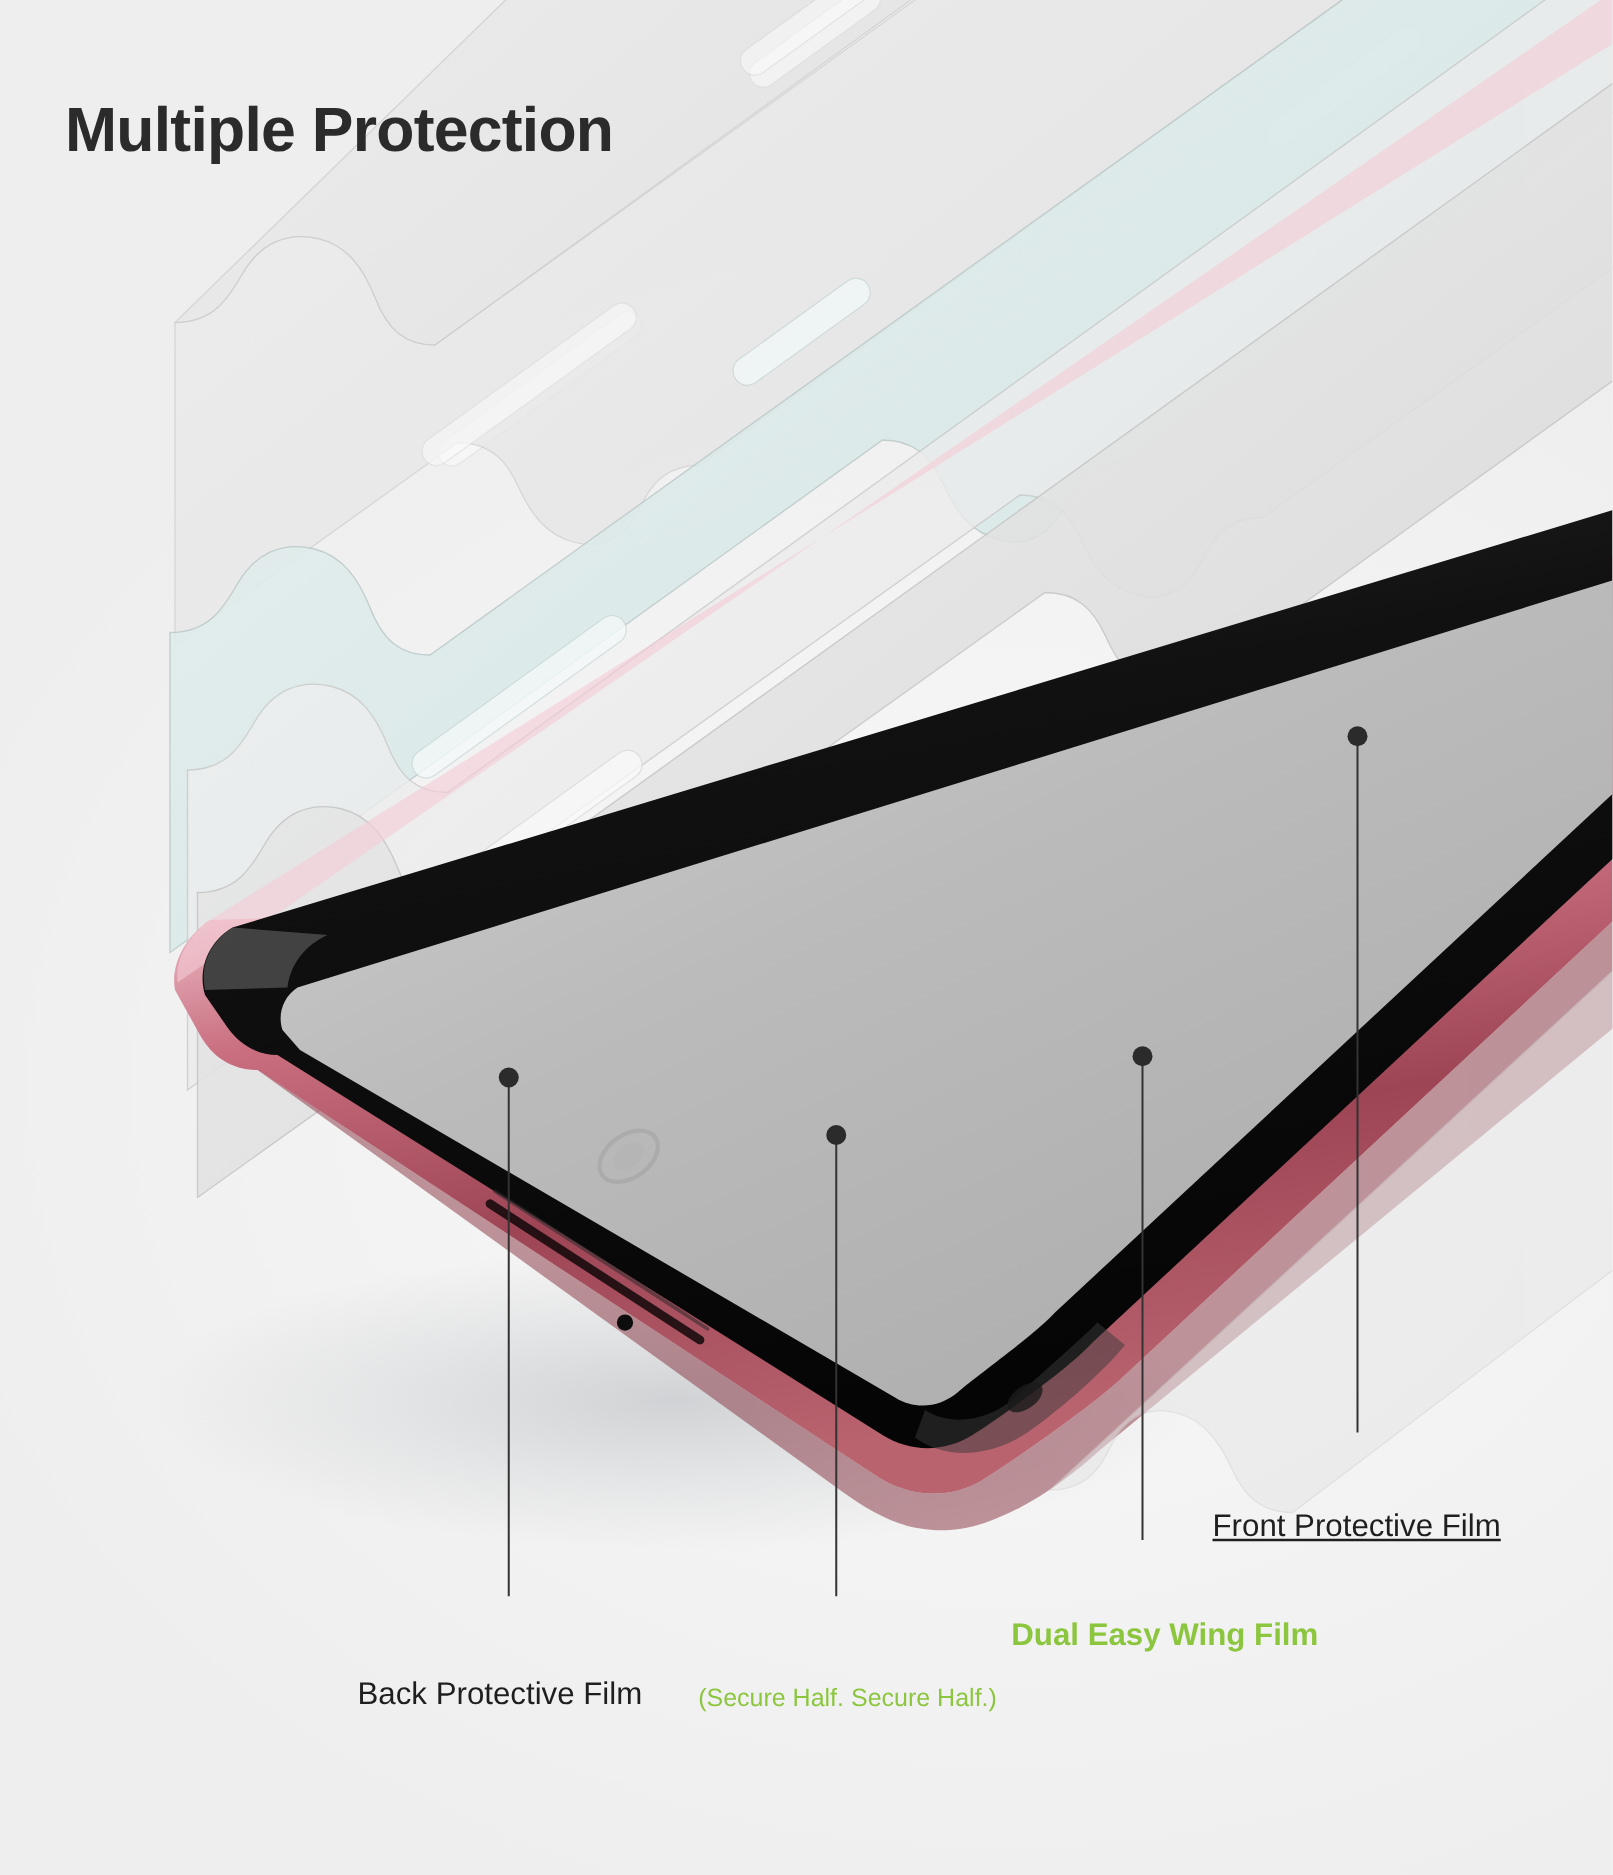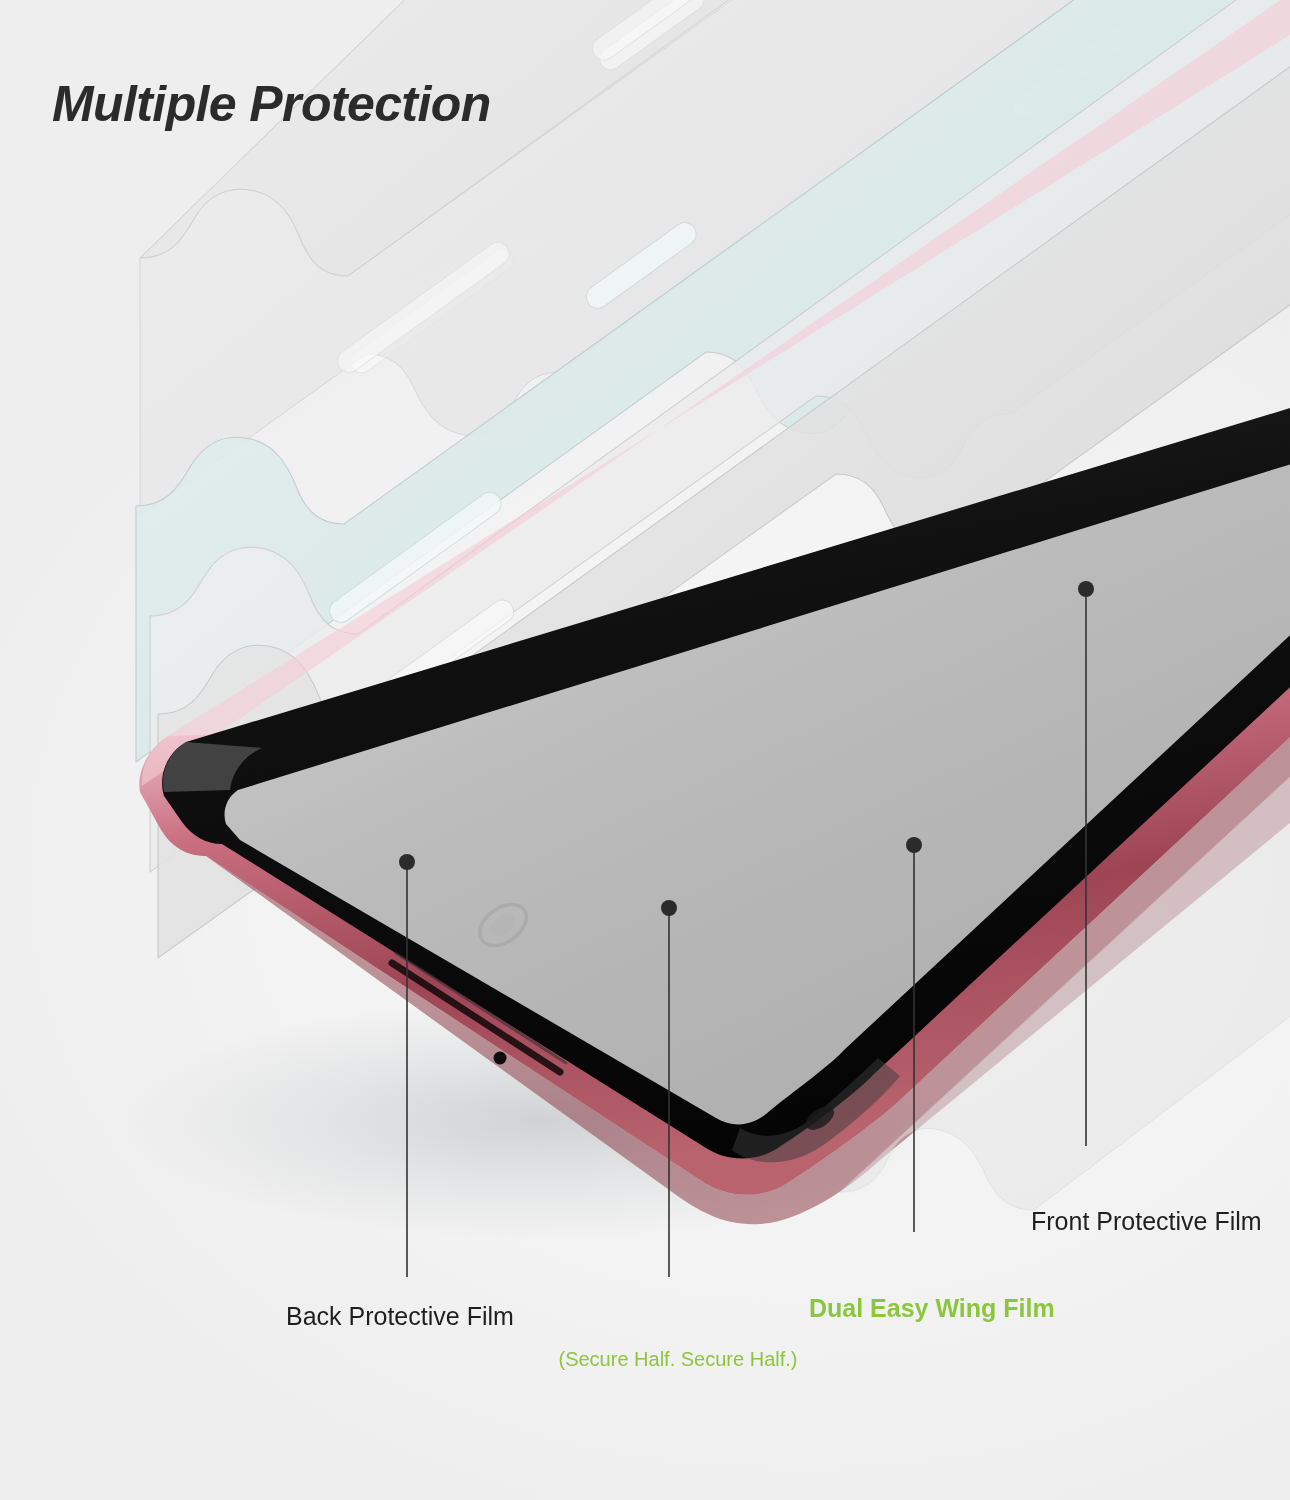--- a/index.html
+++ b/index.html
@@ -35,21 +35,20 @@
     width: 620px;
     z-index: 40;
   }
   #page-title {
     margin: 0;
     font-size: 50px;
     line-height: 1.06;
     font-weight: 700;
     letter-spacing: -0.6px;
     color: #2b2b2b;
-    font-style: italic;
   }
   #page-subtitle {
     margin: 26px 0 0 0;
     font-size: 25px;
     line-height: 1.45;
     font-weight: 400;
     color: #2f2f2f;
     max-width: 440px;
   }
 
@@ -66,24 +65,24 @@
     color: #8CC63E;
     font-weight: 700;
   }
   .callout .sub {
     display: block;
     margin-top: 7px;
     font-size: 20px;
     font-weight: 400;
     color: #8CC63E;
   }
-  #callout-back  { left: 286px; top: 1266px; }
+  #callout-back  { left: 286px; top: 1305px; }
   #callout-dust  { left: 543px; top: 1305px; width: 270px; text-align: center; }
   #callout-wing  { left: 809px; top: 1258px; }
-  #callout-front { left: 1031px; top: 1171px; }
+  #callout-front { left: 970px; top: 1171px; text-decoration: underline; }
 </style>
 </head>
 <body>
 
 <div id="stage">
 
   <svg id="art" viewBox="0 0 1290 1500" preserveAspectRatio="none" xmlns="http://www.w3.org/2000/svg">
     <defs>
 
       <linearGradient id="gFilmA" x1="0" y1="0" x2="1" y2="1">

